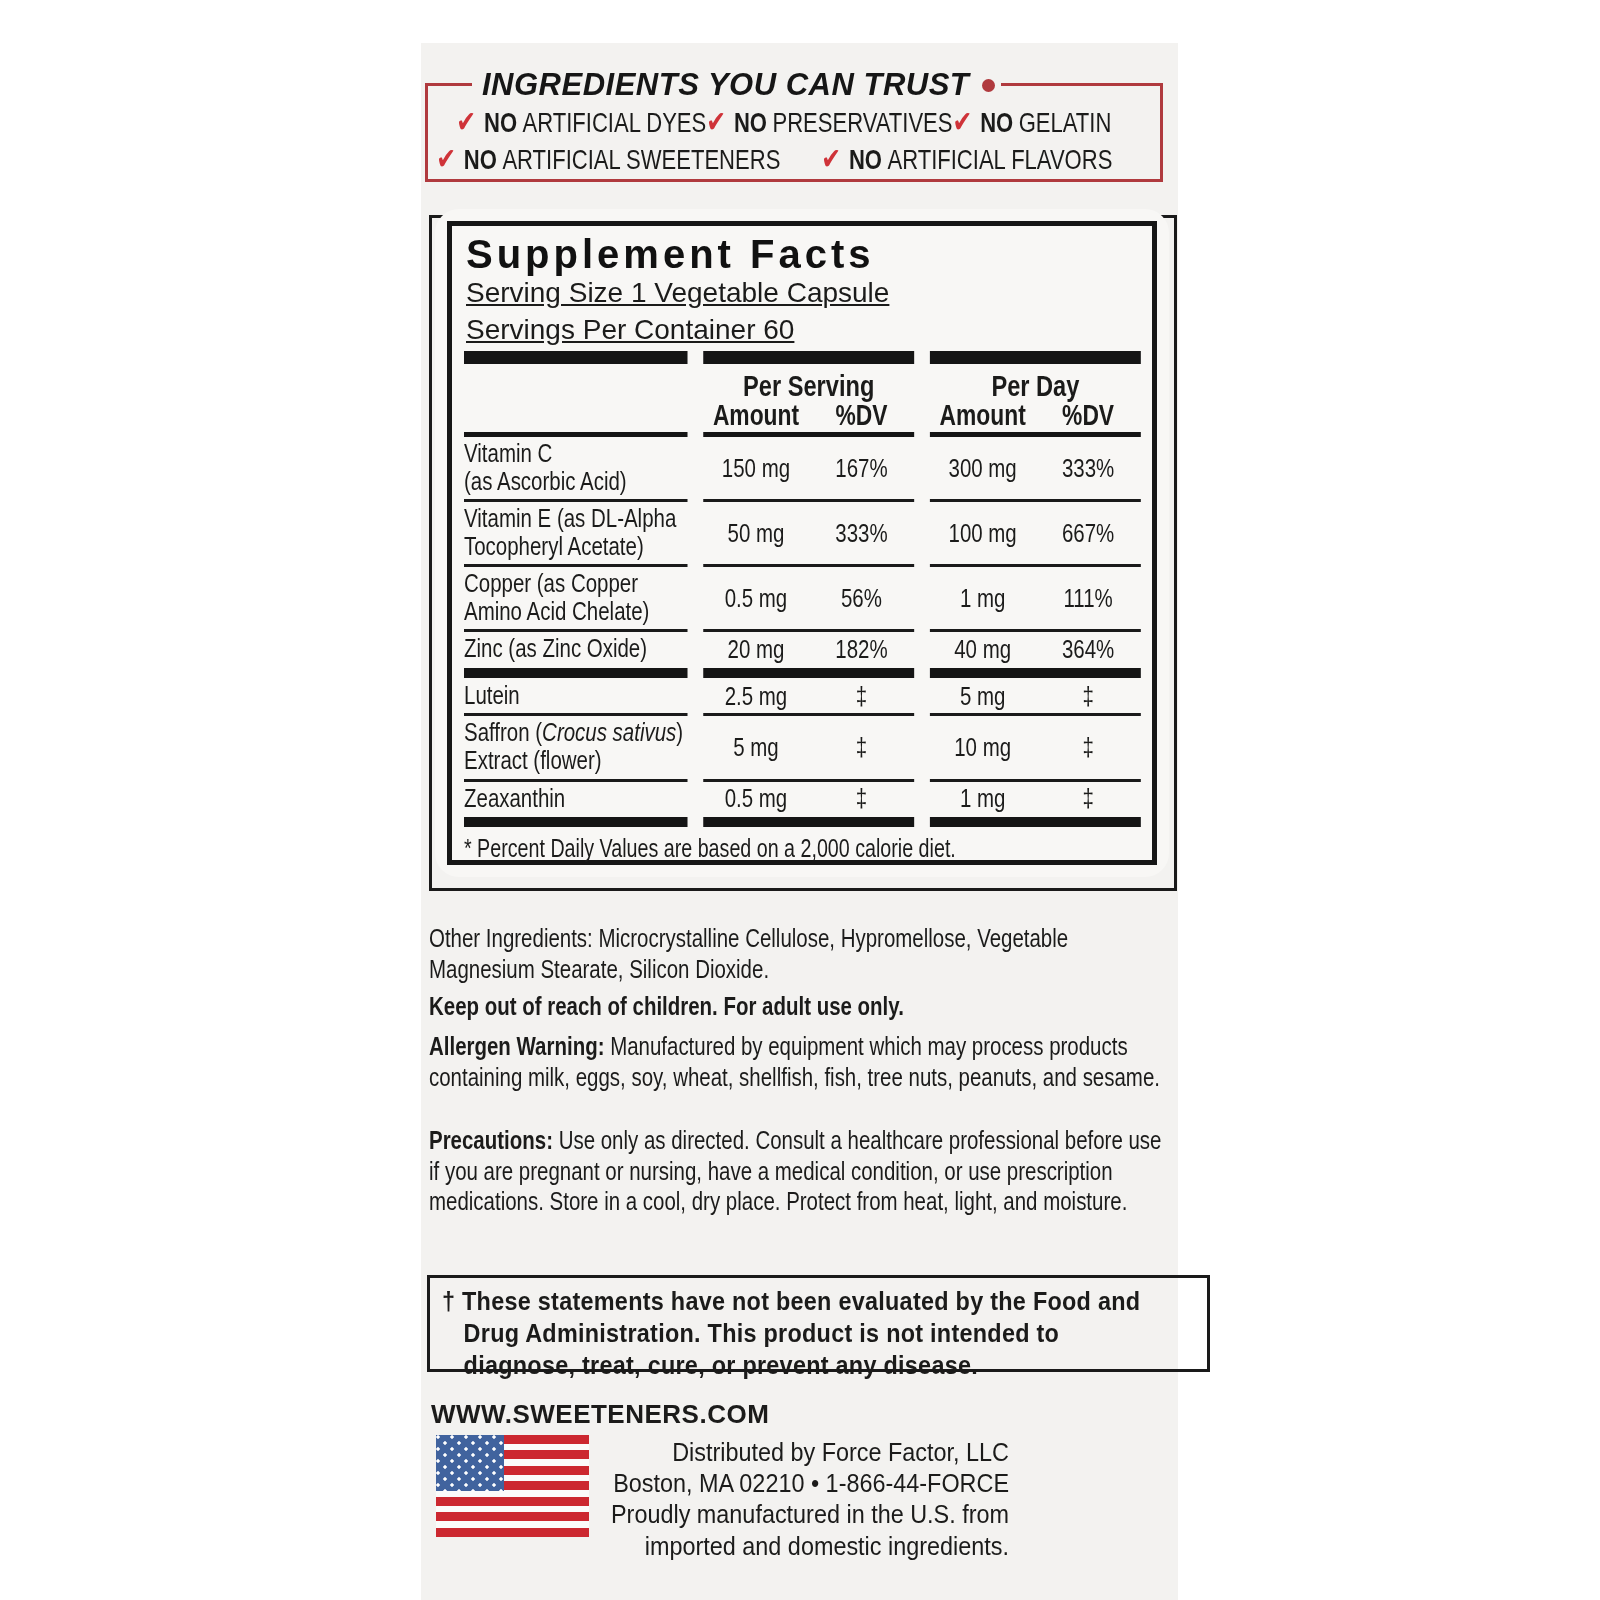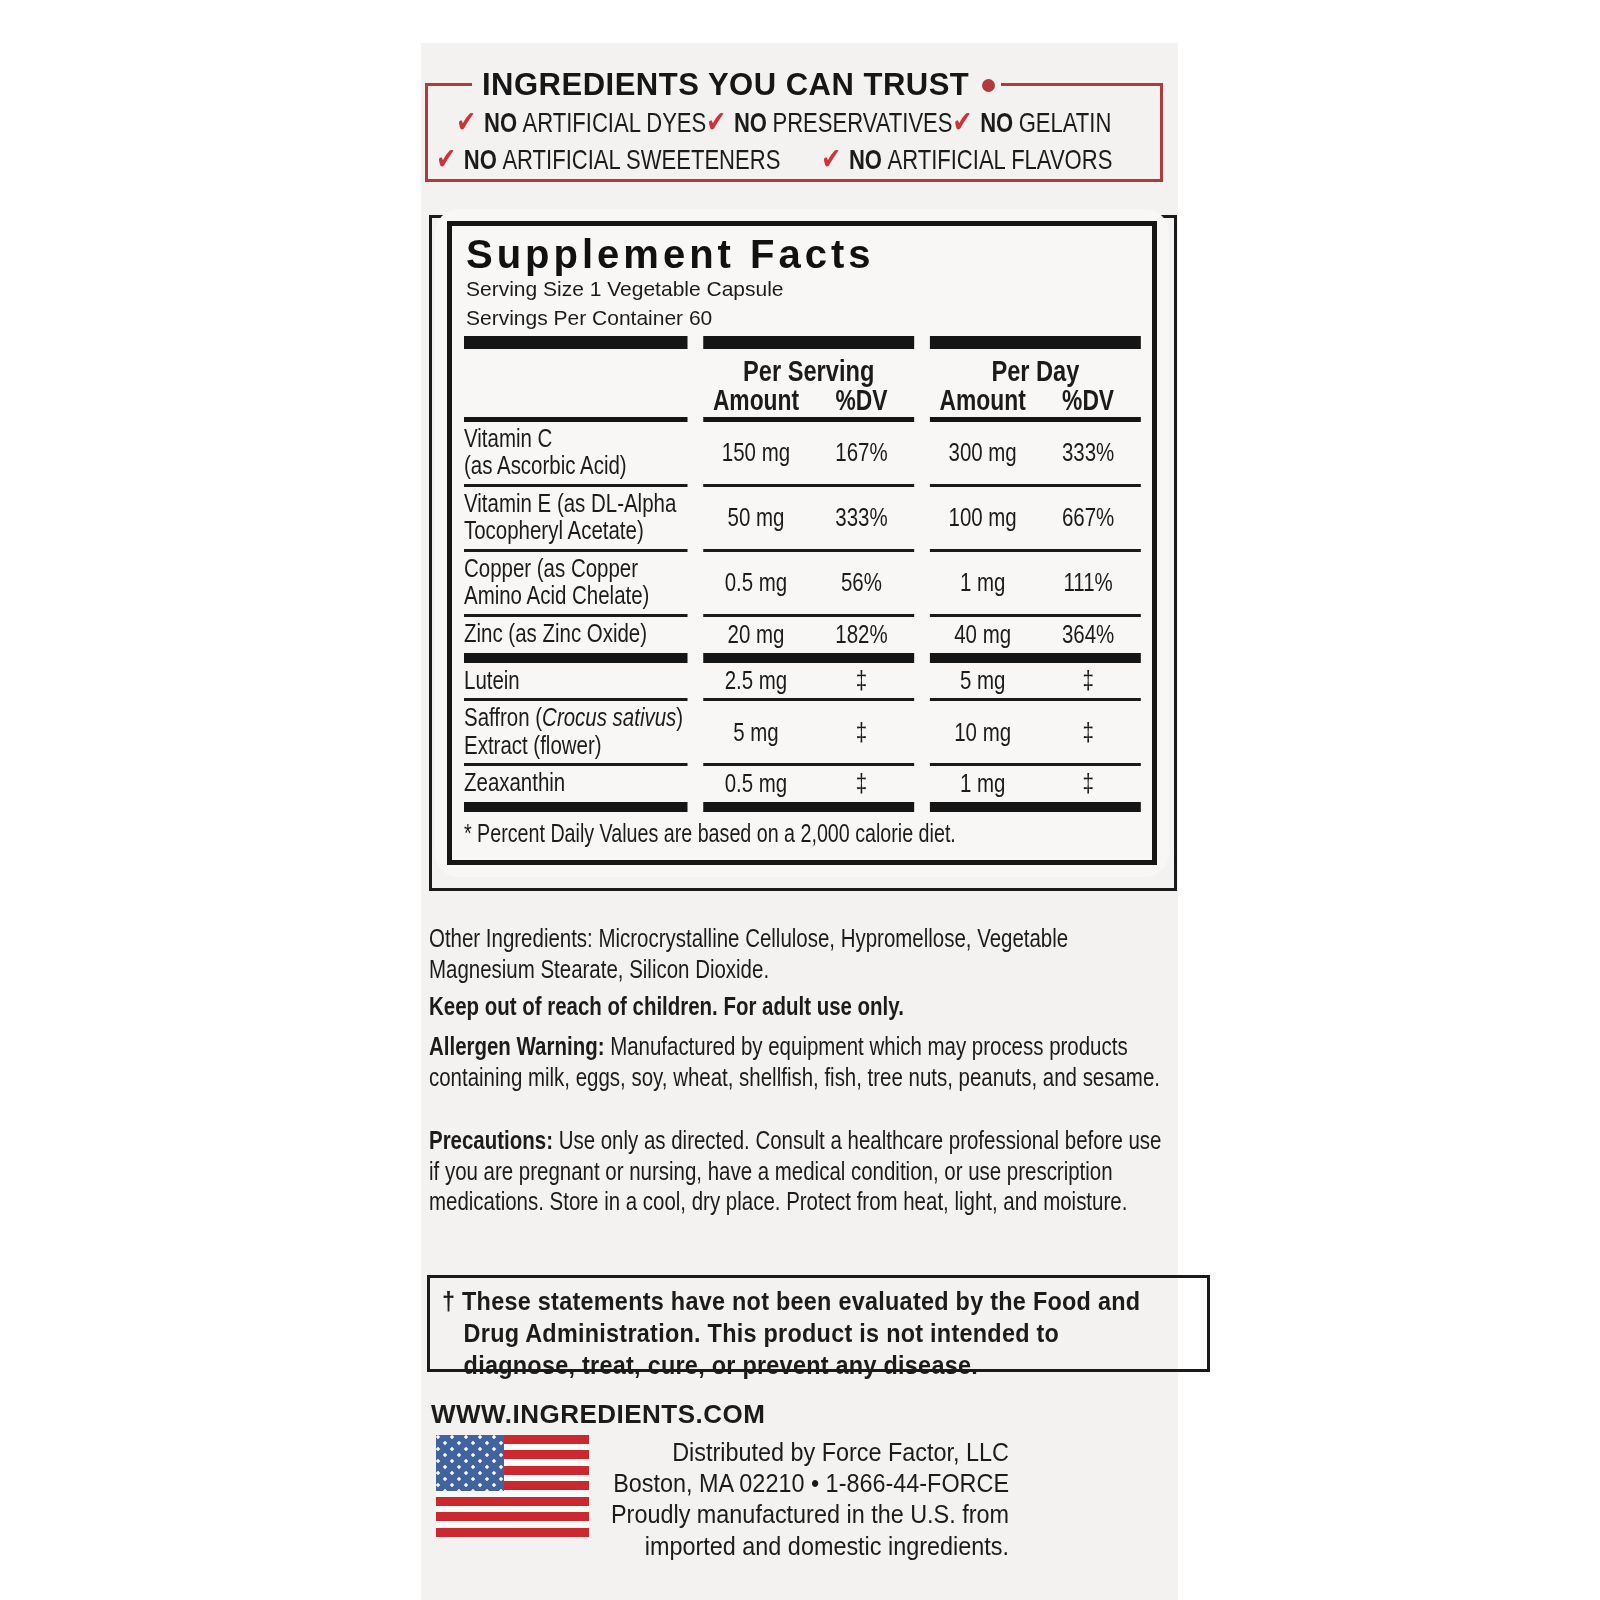--- a/index.html
+++ b/index.html
@@ -19,21 +19,21 @@
 
   
   .trust-box{
     position:absolute;left:4px;top:40px;width:738px;height:99px;
     border:3px solid #b03a3e;box-sizing:border-box;
   }
   .trust-legend{
     position:absolute;top:-19px;left:44px;background:#f3f2f0;
     padding:0 6px 0 10px;display:flex;align-items:center;white-space:nowrap;
   }
-  .trust-title{font-weight:bold;font-size:31px;letter-spacing:0.5px;color:#161616;}
+  .trust-title{font-weight:bold;font-size:31px;letter-spacing:0.5px;color:#161616;font-style:italic;}
   .trust-dot{width:13px;height:13px;border-radius:50%;background:#b03a3e;margin-left:13px;}
   .trust-rows{position:absolute;left:0;top:17px;width:100%;}
   .trust-row{width:880px;font-size:28px;display:flex;align-items:center;height:37px;white-space:nowrap;}
   .trust-row.r1{justify-content:space-between;padding:0 30px;box-sizing:border-box;margin-left:6px;}
   .trust-row.r2{justify-content:center;gap:52px;}
   .check{color:#cf3339;font-size:30px;margin-right:10px;font-weight:bold;}
   .no{font-weight:bold;margin-right:7px;}
 
   
   .outer-box{
@@ -46,21 +46,21 @@
     padding:12px;overflow:hidden;
   }
   .sf-panel{
     border:5px solid #161616;box-sizing:border-box;height:100%;
     padding:6px 12px 6px 12px;
   }
   .sf-title{
     font-size:40px;font-weight:bold;letter-spacing:4px;line-height:1.0;
     margin:2px 0 4px 2px;white-space:nowrap;color:#111;
   }
-  .sf-serving{font-size:21px;line-height:1.09;margin:2px 0 6px 2px;}
+  .sf-serving{font-size:28px;line-height:1.09;margin:2px 0 6px 2px;text-decoration:underline;}
   .sf-cond{width:860px;}
   .tbl-row{display:flex;width:860px;}
   .c1{width:284px;margin-right:20px;box-sizing:border-box;}
   .c2{width:268px;margin-right:20px;box-sizing:border-box;}
   .c3{width:268px;box-sizing:border-box;}
   .bars-top{margin-top:4px;}
   .bars-top div{height:13px;background:#151515;}
   .hdr1{margin-top:5px;}
   .hdr1 div{text-align:center;font-weight:bold;font-size:30px;height:30px;}
   .hdr2 .cell{display:flex;border-bottom:5px solid #151515;padding-bottom:3px;}
@@ -298,21 +298,21 @@
 
   <div class="txt cond other-ing">Other Ingredients: Microcrystalline Cellulose, Hypromellose, Vegetable Magnesium Stearate, Silicon Dioxide.</div>
   <div class="txt cond keep-out">Keep out of reach of children. For adult use only.</div>
   <div class="txt cond allergen"><span class="b">Allergen Warning:</span><span> Manufactured by equipment which may process products containing milk, eggs, soy, wheat, shellfish, fish, tree nuts, peanuts, and sesame.</span></div>
   <div class="txt cond precautions"><span class="b">Precautions:</span><span> Use only as directed. Consult a healthcare professional before use if you are pregnant or nursing, have a medical condition, or use prescription medications. Store in a cool, dry place. Protect from heat, light, and moisture.</span></div>
 
   <div class="disclaimer-box">
     <div class="disclaimer-txt cond9">† These statements have not been evaluated by the Food and Drug Administration. This product is not intended to diagnose, treat, cure, or prevent any disease.</div>
   </div>
 
-  <div class="website">WWW.INGREDIENTS.COM</div>
+  <div class="website">WWW.SWEETENERS.COM</div>
   <div class="flag-row">
     <div class="flag">
       <div class="canton"></div>
     </div>
     <div class="dist cond9">
       <div>Distributed by Force Factor, LLC</div>
       <div>Boston, MA  02210 • 1-866-44-FORCE</div>
       <div>Proudly manufactured in the U.S. from</div>
       <div>imported and domestic ingredients.</div>
     </div>

